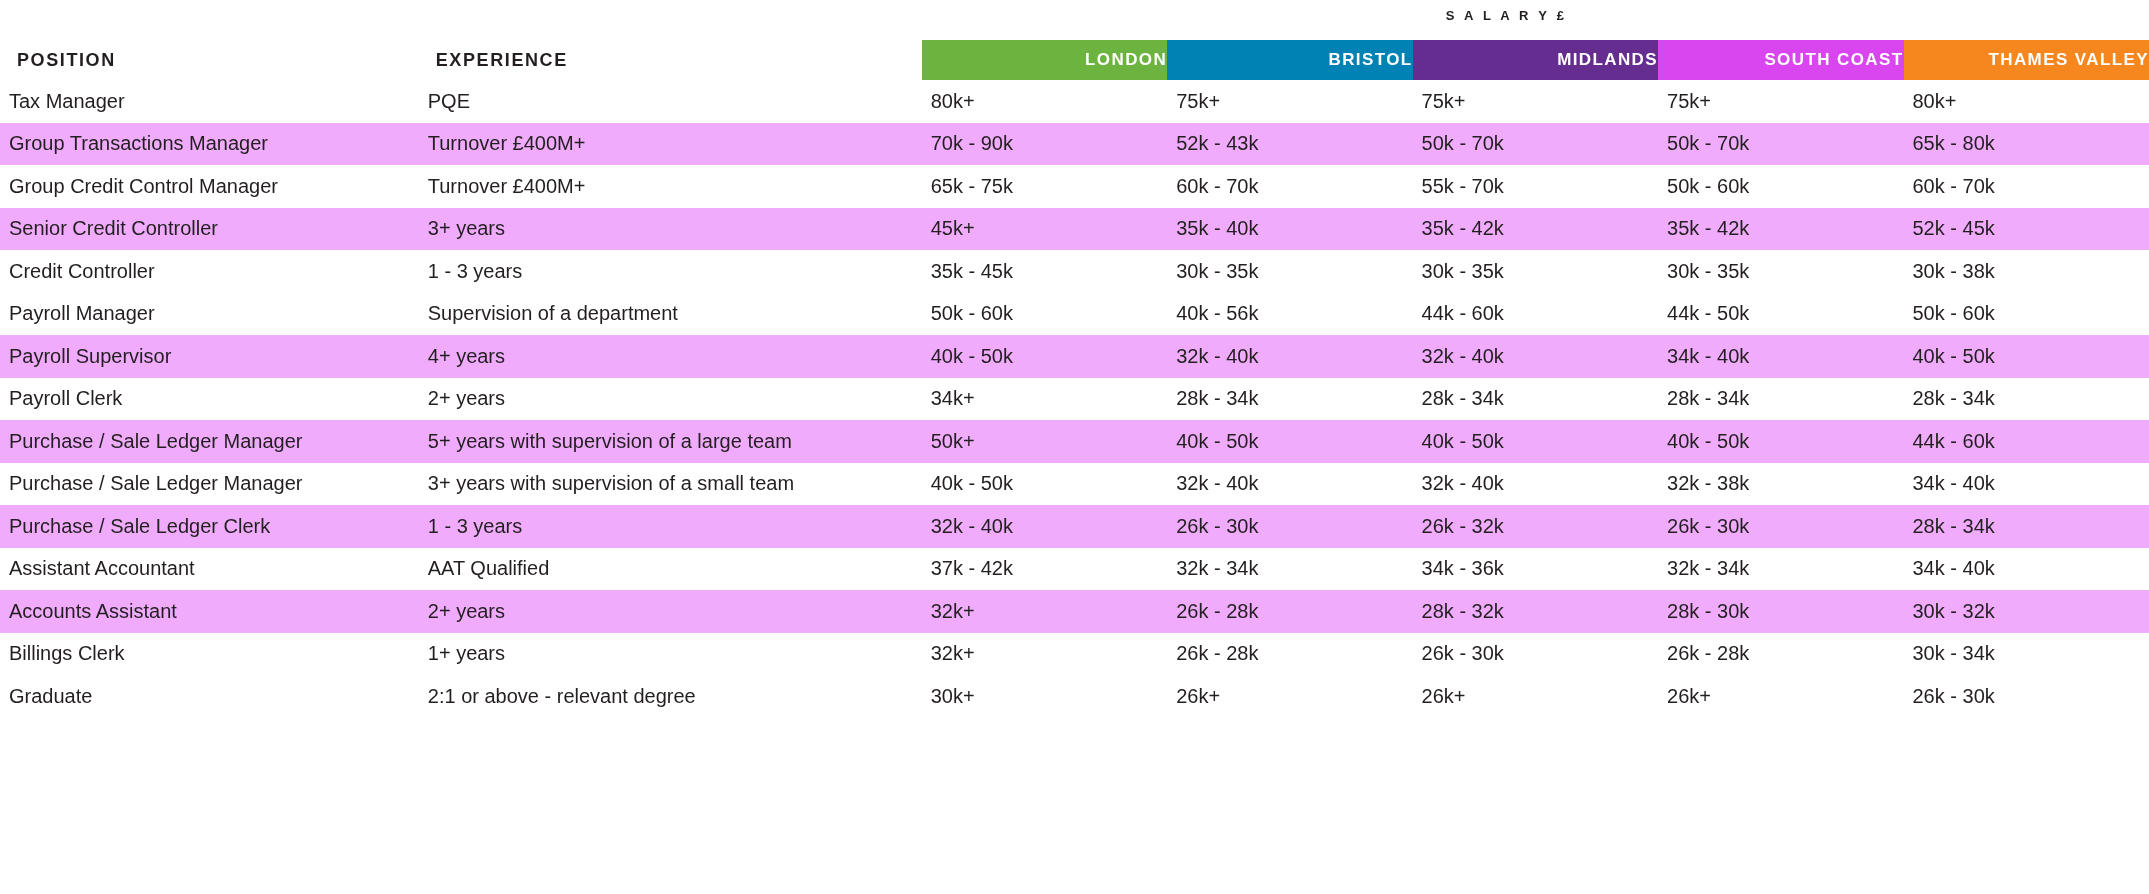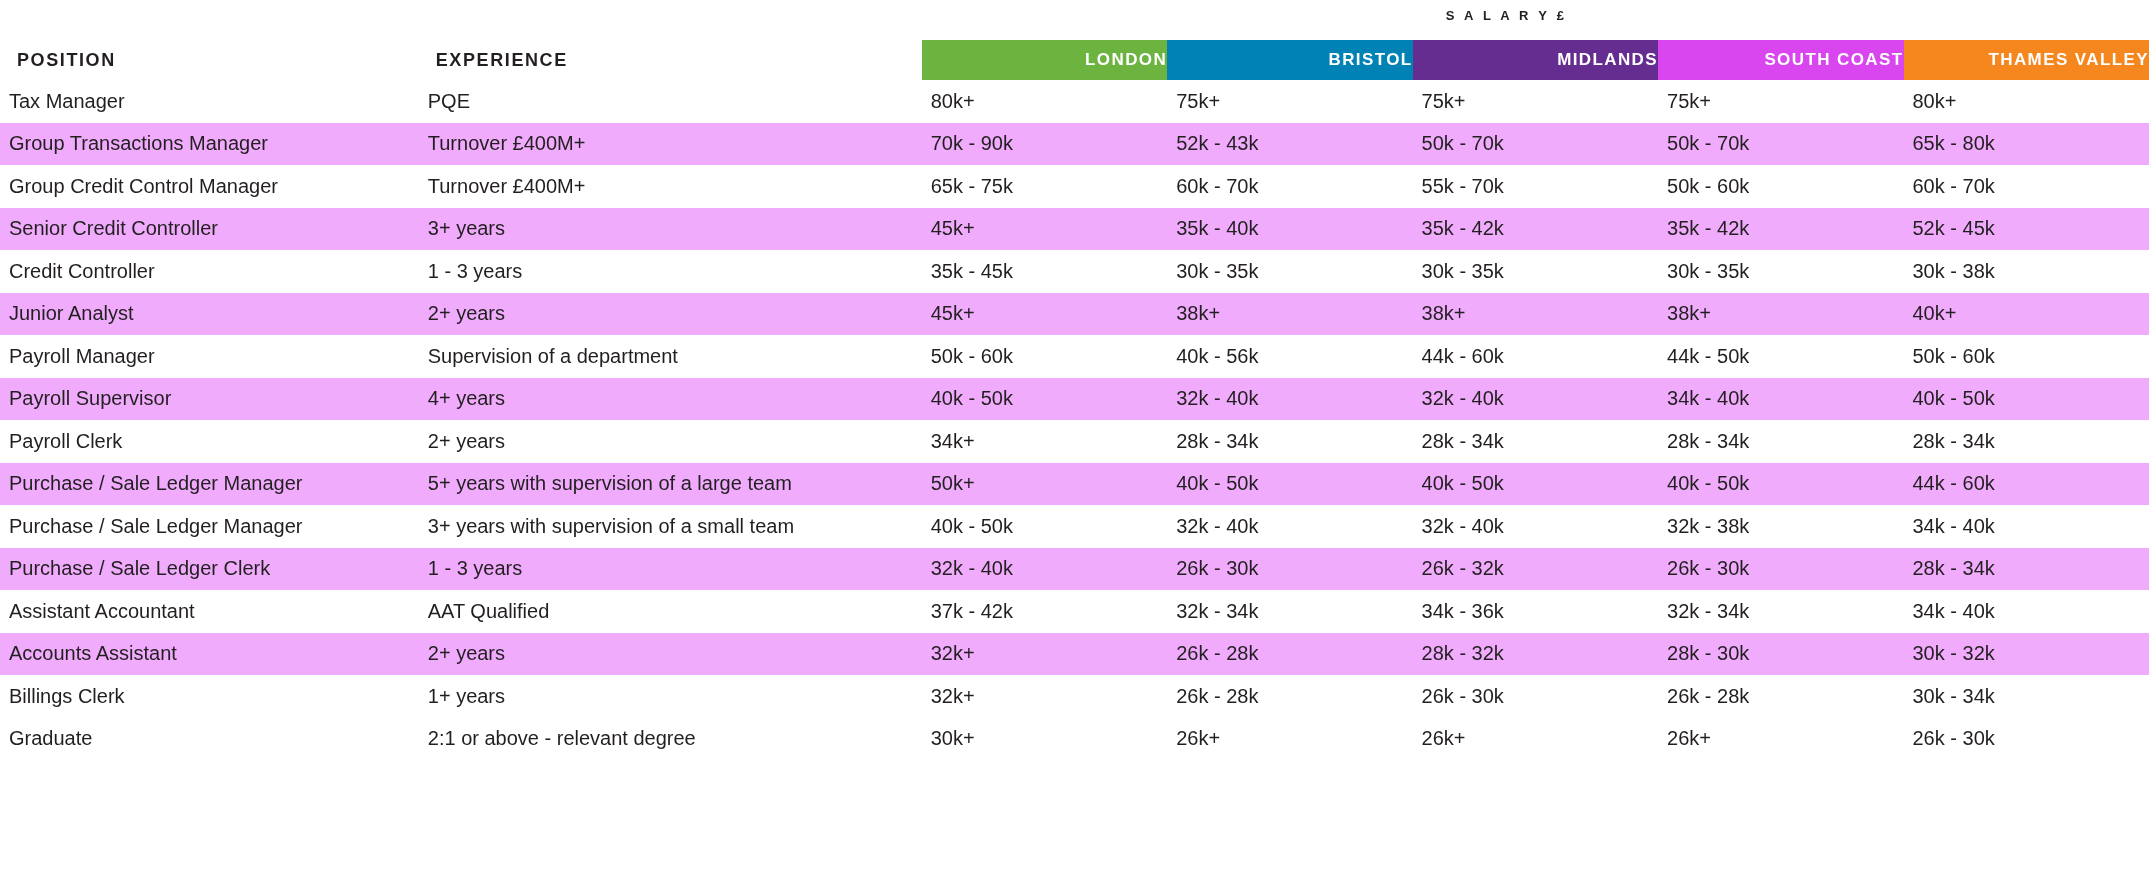--- a/index.html
+++ b/index.html
@@ -150,29 +150,20 @@
         </tr>
         <tr>
           <td>Credit Controller</td>
           <td class="exp">1 - 3 years</td>
           <td class="val">35k - 45k</td>
           <td class="val">30k - 35k</td>
           <td class="val">30k - 35k</td>
           <td class="val">30k - 35k</td>
           <td class="val">30k - 38k</td>
         </tr>
-        <tr class="alt">
-          <td>Junior Analyst</td>
-          <td class="exp">2+ years</td>
-          <td class="val">45k+</td>
-          <td class="val">38k+</td>
-          <td class="val">38k+</td>
-          <td class="val">38k+</td>
-          <td class="val">40k+</td>
-        </tr>
         <tr>
           <td>Payroll Manager</td>
           <td class="exp">Supervision of a department</td>
           <td class="val">50k - 60k</td>
           <td class="val">40k - 56k</td>
           <td class="val">44k - 60k</td>
           <td class="val">44k - 50k</td>
           <td class="val">50k - 60k</td>
         </tr>
         <tr class="alt">

